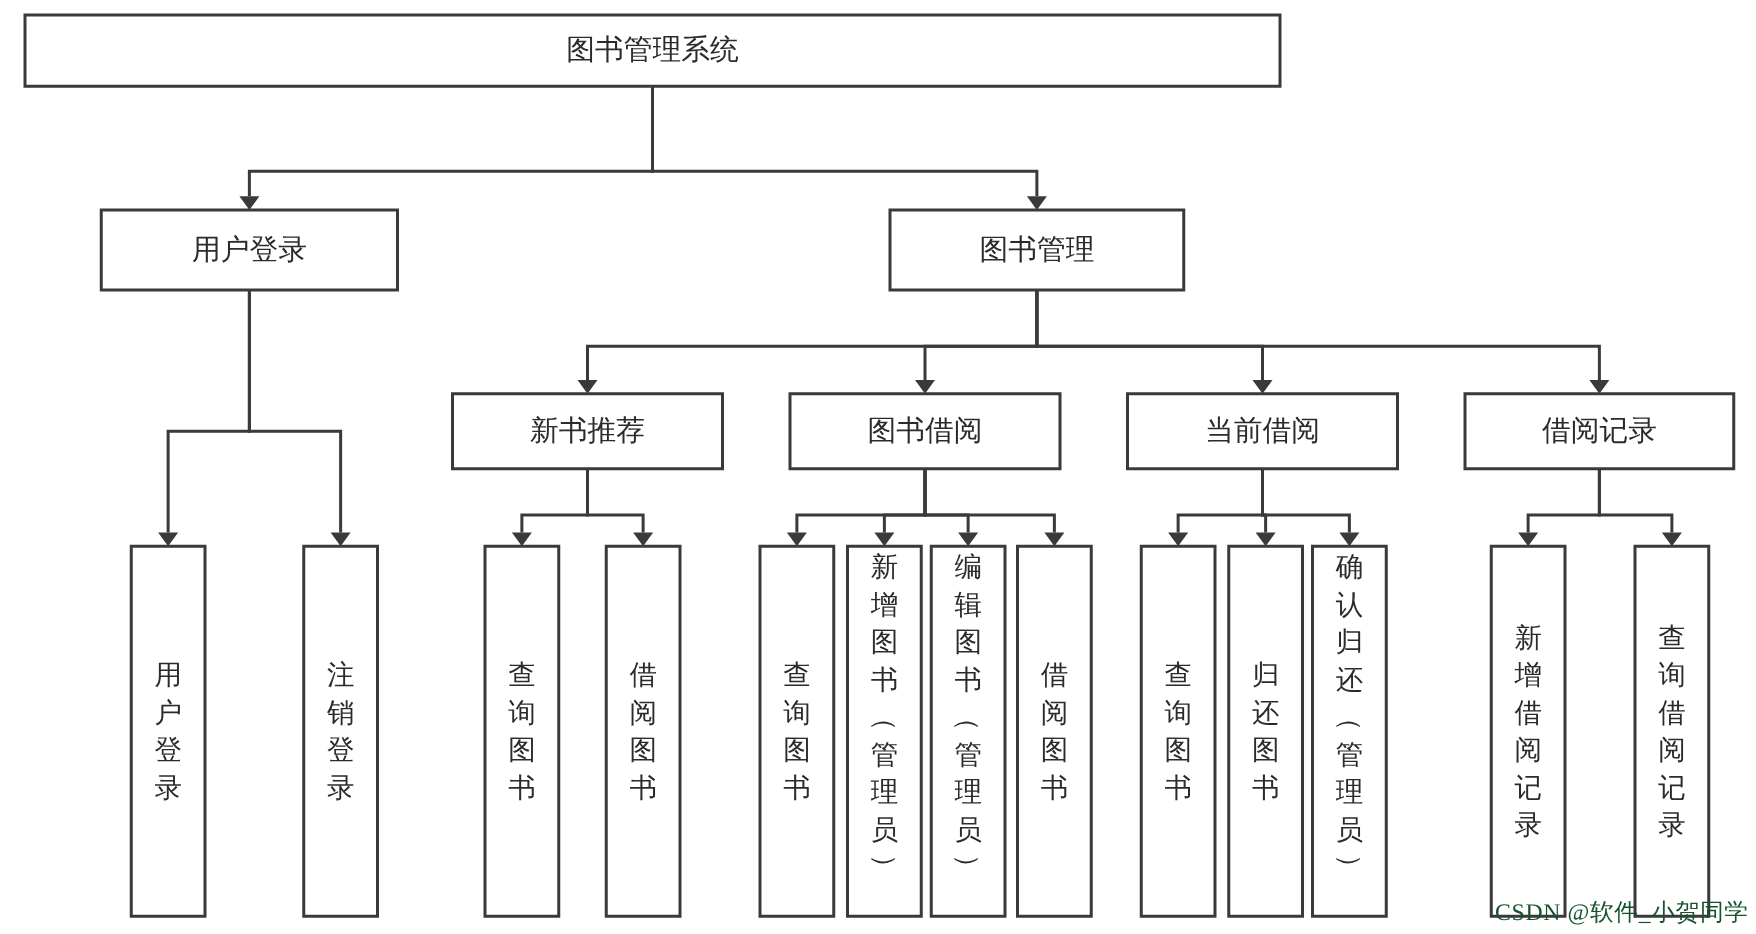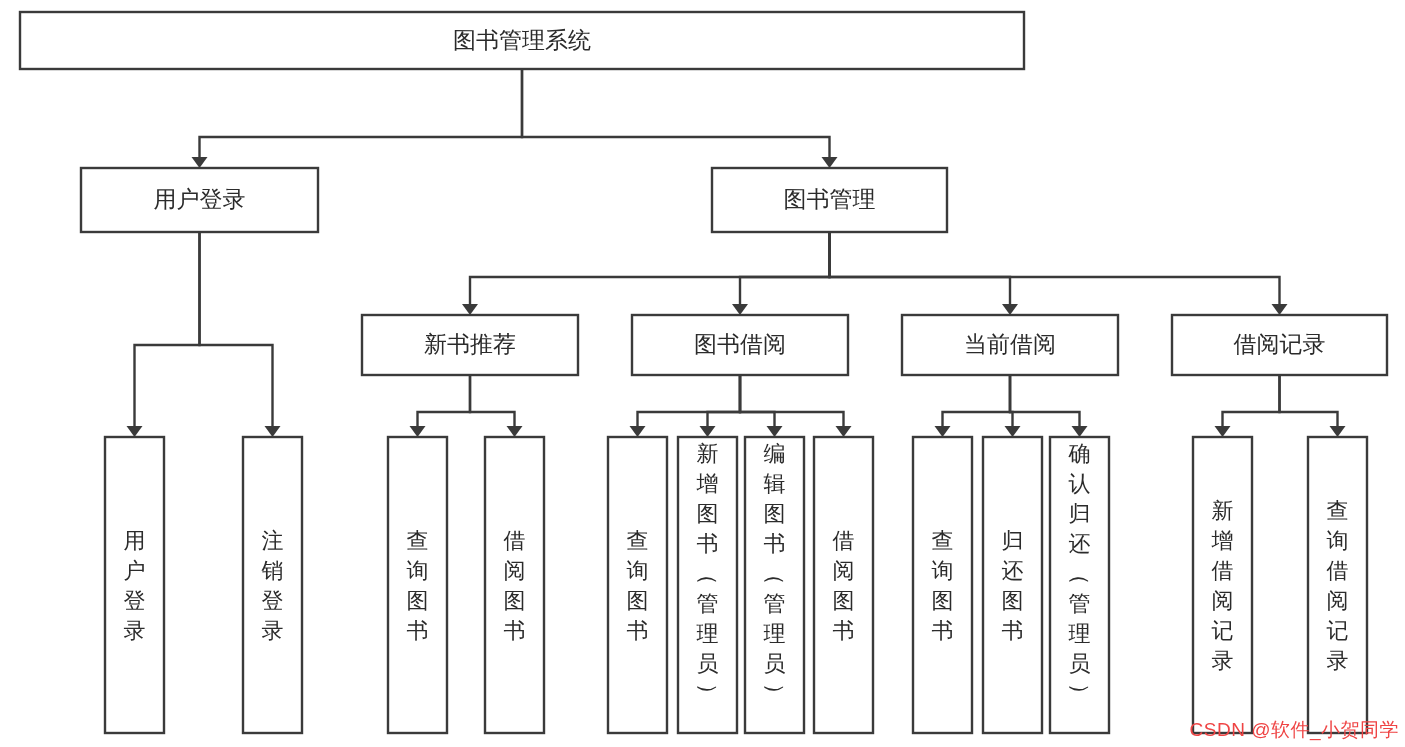--- a/index.html
+++ b/index.html
@@ -56,23 +56,23 @@
     stroke-linecap: butt;
   }
   .arrow-head {
     fill: #3a3a3a;
     stroke: none;
   }
   .watermark {
     position: absolute;
     right: 6px;
     bottom: 4px;
-    font-family: Liberation Sans, sans-serif;
+    font-family: Liberation Serif, serif;
     font-size: 19px;
-    color: #ef4444;
+    color: #14532d;
     letter-spacing: 0.5px;
     white-space: nowrap;
     pointer-events: none;
   }
 </style>
 </head>
 <body>
 
 <div id="diagram-root">
   <svg class="flow" viewBox="0 0 1405 747">

